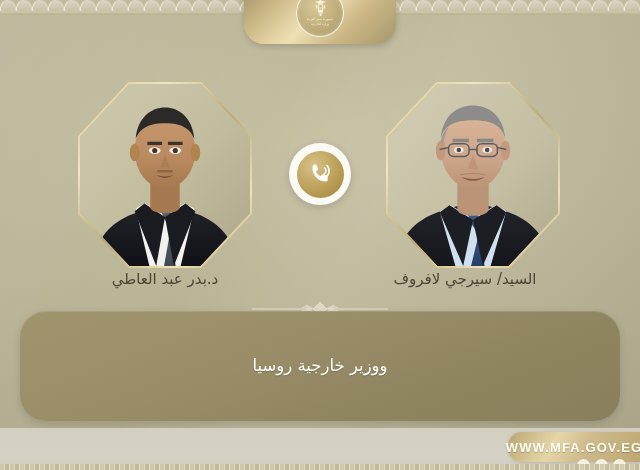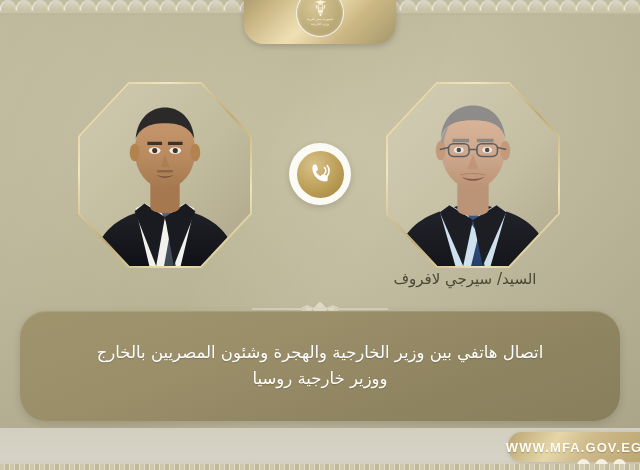--- a/index.html
+++ b/index.html
@@ -293,20 +293,21 @@
 
           <path d="M87 72l-4.5 13h9z" fill="#a87b50" opacity=".75"></path>
 
           <path d="M78 93q9 6 18 0q-9 3-18 0z" fill="#7a4f3c"></path>
 
           <path d="M79 88h16v2.5H79z" fill="#5e4434" opacity=".45"></path>
         </svg>
       </div>
     </div>
   </div>
+  <div class="caption left">د.بدر عبد العاطي</div>
 
   <div class="octo right">
     <div class="frame"></div>
     <div class="inner">
       <div class="photo">
         <svg class="portrait" viewBox="0 0 174 186" preserveAspectRatio="xMidYMid slice" xmlns="http://www.w3.org/2000/svg" aria-hidden="true">
           <defs>
             <linearGradient id="bgR" x1="0" y1="0" x2="1" y2="1">
               <stop offset="0%" stop-color="#d3cdb5"></stop>
                 <stop offset="60%" stop-color="#c4bea2"></stop>
@@ -387,21 +388,20 @@
         <path d="M70 2 l7 7 -7 7 -7 -7z" fill="#efeadb" opacity=".75"></path>
         <path d="M62 9 h-6 M84 9 h-6"></path>
         <path d="M56 5 q6 4 0 8" opacity=".6"></path>
         <path d="M84 5 q-6 4 0 8" opacity=".6"></path>
       </g>
     </svg>
   </div>
 
   <div class="banner">
     <div class="banner-text">
-      <span class="l1">اتصال هاتفي بين وزير الخارجية والهجرة وشئون المصريين بالخارج</span>
       <span class="l2">ووزير خارجية روسيا</span>
     </div>
   </div>
 
   <div class="footer-band">
     <div class="url-tab">
       <span>WWW.MFA.GOV.EG</span>
     </div>
     <div class="footer-dots">
       <i></i>

